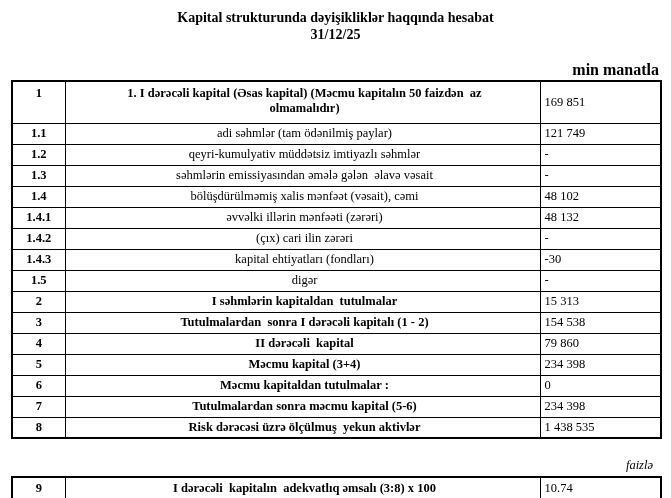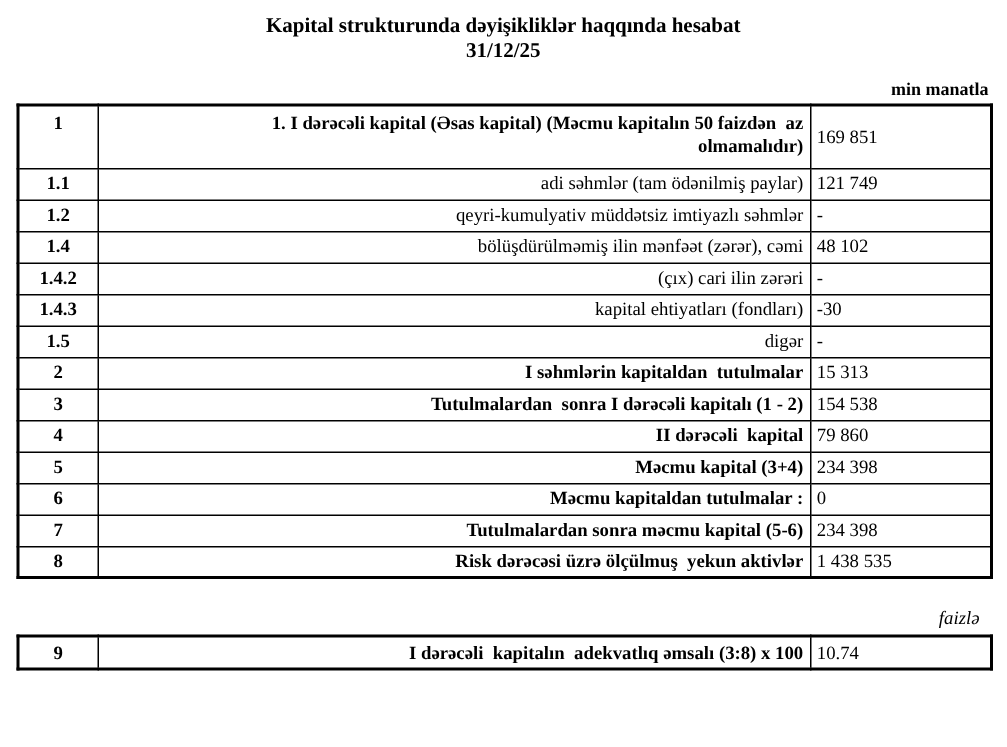--- a/index.html
+++ b/index.html
@@ -10,22 +10,22 @@
     color: #000000;
     overflow: hidden;
   }
   .page { width: 671px; height: 498px; padding: 9px 11px 0 11px; font-family: Liberation Serif, serif; }
 
   .title-block { text-align: center; }
   .title-line1 { font-size: 14px; font-weight: bold; line-height: 17px; }
   .title-line2 { font-size: 14px; font-weight: bold; line-height: 17px; }
 
   .unit-label {
-    text-align: right; font-weight: bold; font-size: 12px;
-    margin-top: 9px; margin-bottom: 3px; padding-right: 1px;
+    text-align: right; font-weight: bold; font-size: 16px;
+    margin-top: 20px; margin-bottom: 3px; padding-right: 1px;
     line-height: 14px;
   }
 
   table.report {
     width: 649px;
     border-collapse: collapse;
     table-layout: fixed;
     border: 2px solid #000;
   }
   table.report td {
@@ -37,21 +37,21 @@
   }
   col.w-num   { width: 53px; }
   col.w-label { width: 475px; }
   col.w-value { width: 121px; }
 
   tr.report-row { height: 21px; }
   tr.report-row.tall { height: 42px; }
   table.ratios tr.report-row { height: 22px; }
 
   td.c-num   { text-align: center; font-weight: bold; padding: 1px 2px; }
-  td.c-label { text-align: right; padding: 1px 4px 1px 8px; white-space: pre-wrap; }
+  td.c-label { text-align: center; padding: 1px 4px 1px 8px; white-space: pre-wrap; }
   td.c-value { text-align: left; padding: 1px 7px 1px 4px; font-weight: normal !important; }
   tr.bold td.c-label { font-weight: bold; }
   tr.tall td.c-num, tr.tall td.c-label { vertical-align: top; padding-top: 4px; }
 
   .percent-label {
     text-align: right; font-style: italic; font-size: 12.5px;
     height: 21px; line-height: 21px; padding-right: 7px; margin-top: 16px;
   }
 </style>
 </head>
@@ -83,23 +83,33 @@
           <td class="c-num">1.1</td>
           <td class="c-label">adi səhmlər (tam ödənilmiş paylar)</td>
           <td class="c-value">121 749</td>
         </tr>
         <tr class="report-row">
           <td class="c-num">1.2</td>
           <td class="c-label">qeyri-kumulyativ müddətsiz imtiyazlı səhmlər</td>
           <td class="c-value">-</td>
         </tr>
         <tr class="report-row">
+          <td class="c-num">1.3</td>
+          <td class="c-label">səhmlərin emissiyasından əmələ gələn  əlavə vəsait</td>
+          <td class="c-value">-</td>
+        </tr>
+        <tr class="report-row">
           <td class="c-num">1.4</td>
-          <td class="c-label">bölüşdürülməmiş ilin mənfəət (zərər), cəmi</td>
+          <td class="c-label">bölüşdürülməmiş xalis mənfəət (vəsait), cəmi</td>
           <td class="c-value">48 102</td>
+        </tr>
+        <tr class="report-row">
+          <td class="c-num">1.4.1</td>
+          <td class="c-label">əvvəlki illərin mənfəəti (zərəri)</td>
+          <td class="c-value">48 132</td>
         </tr>
         <tr class="report-row">
           <td class="c-num">1.4.2</td>
           <td class="c-label">(çıx) cari ilin zərəri</td>
           <td class="c-value">-</td>
         </tr>
         <tr class="report-row">
           <td class="c-num">1.4.3</td>
           <td class="c-label">kapital ehtiyatları (fondları)</td>
           <td class="c-value">-30</td>

